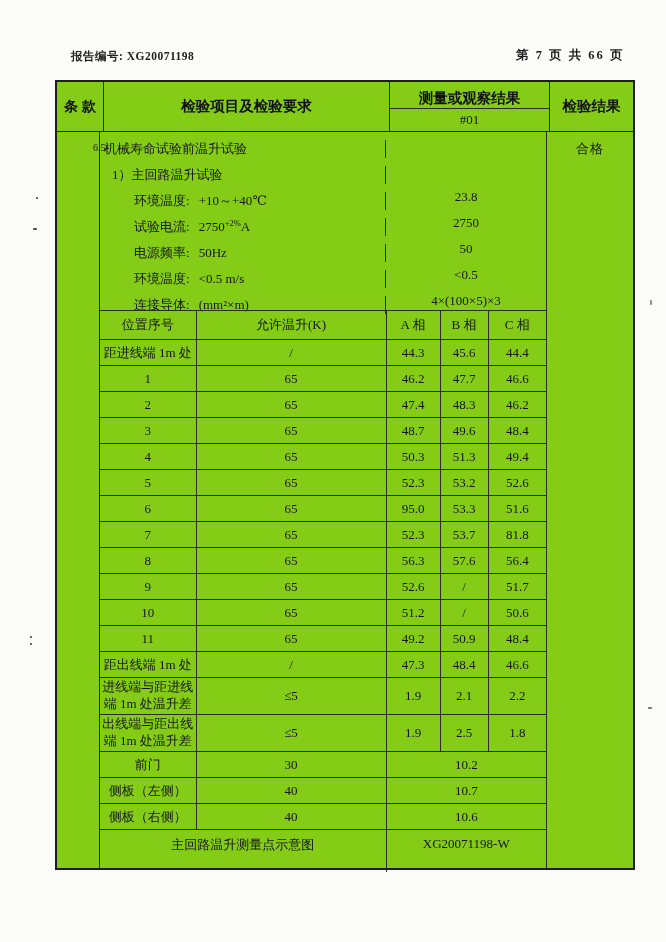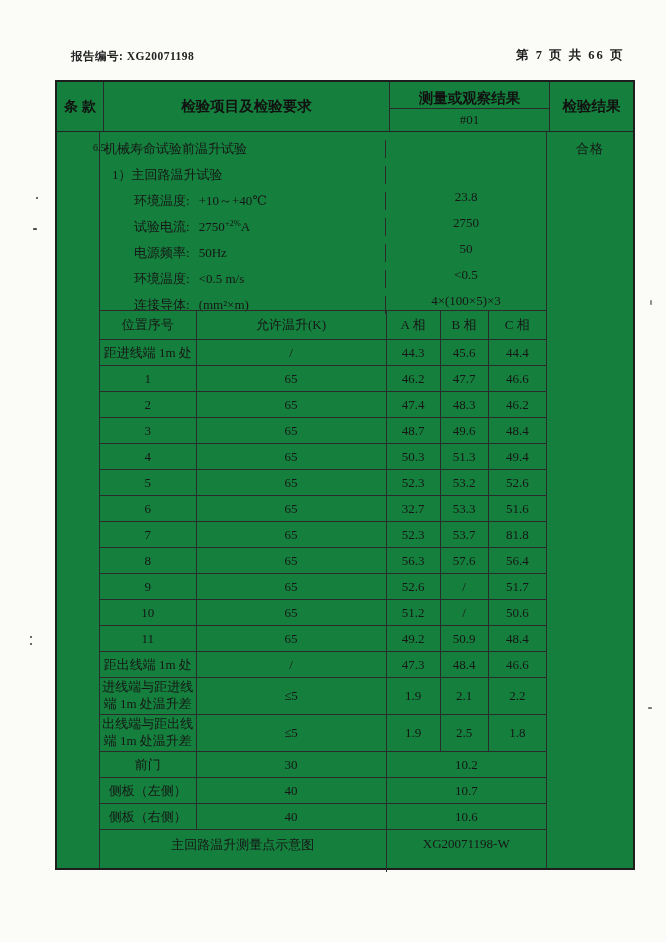--- a/index.html
+++ b/index.html
@@ -19,21 +19,21 @@
   .page-head-right {
     position: absolute; left: 516px; top: 47px;
     font-size: 12.5px; font-weight: bold; letter-spacing: 2px;
     color: #1c1c1c;
   }
   .report-table {
     position: absolute; left: 55px; top: 80px;
     width: 580px; height: 790px;
     border: 2px solid #1e1e1e;
     display: flex; flex-direction: column;
-    background: #15803d;
+    background: #84cc16;
   }
   
   .thead { display: flex; height: 50px; border-bottom: 1px solid #242424; }
   .hd { font-family: "Liberation Sans", "DejaVu Sans", sans-serif; font-weight: bold; color:#111; }
   .th-clause { width: 47px; border-right: 1px solid #2b2b2b; display:flex; align-items:center; justify-content:center; font-size:14px; }
   .th-item   { width: 286px; border-right: 1px solid #2b2b2b; display:flex; align-items:center; justify-content:center; font-size:14.5px; }
   .th-result { width: 160px; border-right: 1px solid #2b2b2b; display:flex; flex-direction:column; }
   .th-result-top { flex: 1; border-bottom: 1px solid #2b2b2b; display:flex; align-items:center; justify-content:center; font-size:14.5px;margin-top:7px; }
   .th-result-bottom { height: 24px; display:flex; align-items:center; justify-content:center;
     font-family:"Liberation Serif",serif; font-weight:normal; font-size:13px; }
@@ -195,21 +195,21 @@
         <tr class="r">
           <td>5</td>
           <td>65</td>
           <td>52.3</td>
           <td>53.2</td>
           <td>52.6</td>
         </tr>
         <tr class="r">
           <td>6</td>
           <td>65</td>
-          <td>32.7</td>
+          <td>95.0</td>
           <td>53.3</td>
           <td>51.6</td>
         </tr>
         <tr class="r">
           <td>7</td>
           <td>65</td>
           <td>52.3</td>
           <td>53.7</td>
           <td>81.8</td>
         </tr>

